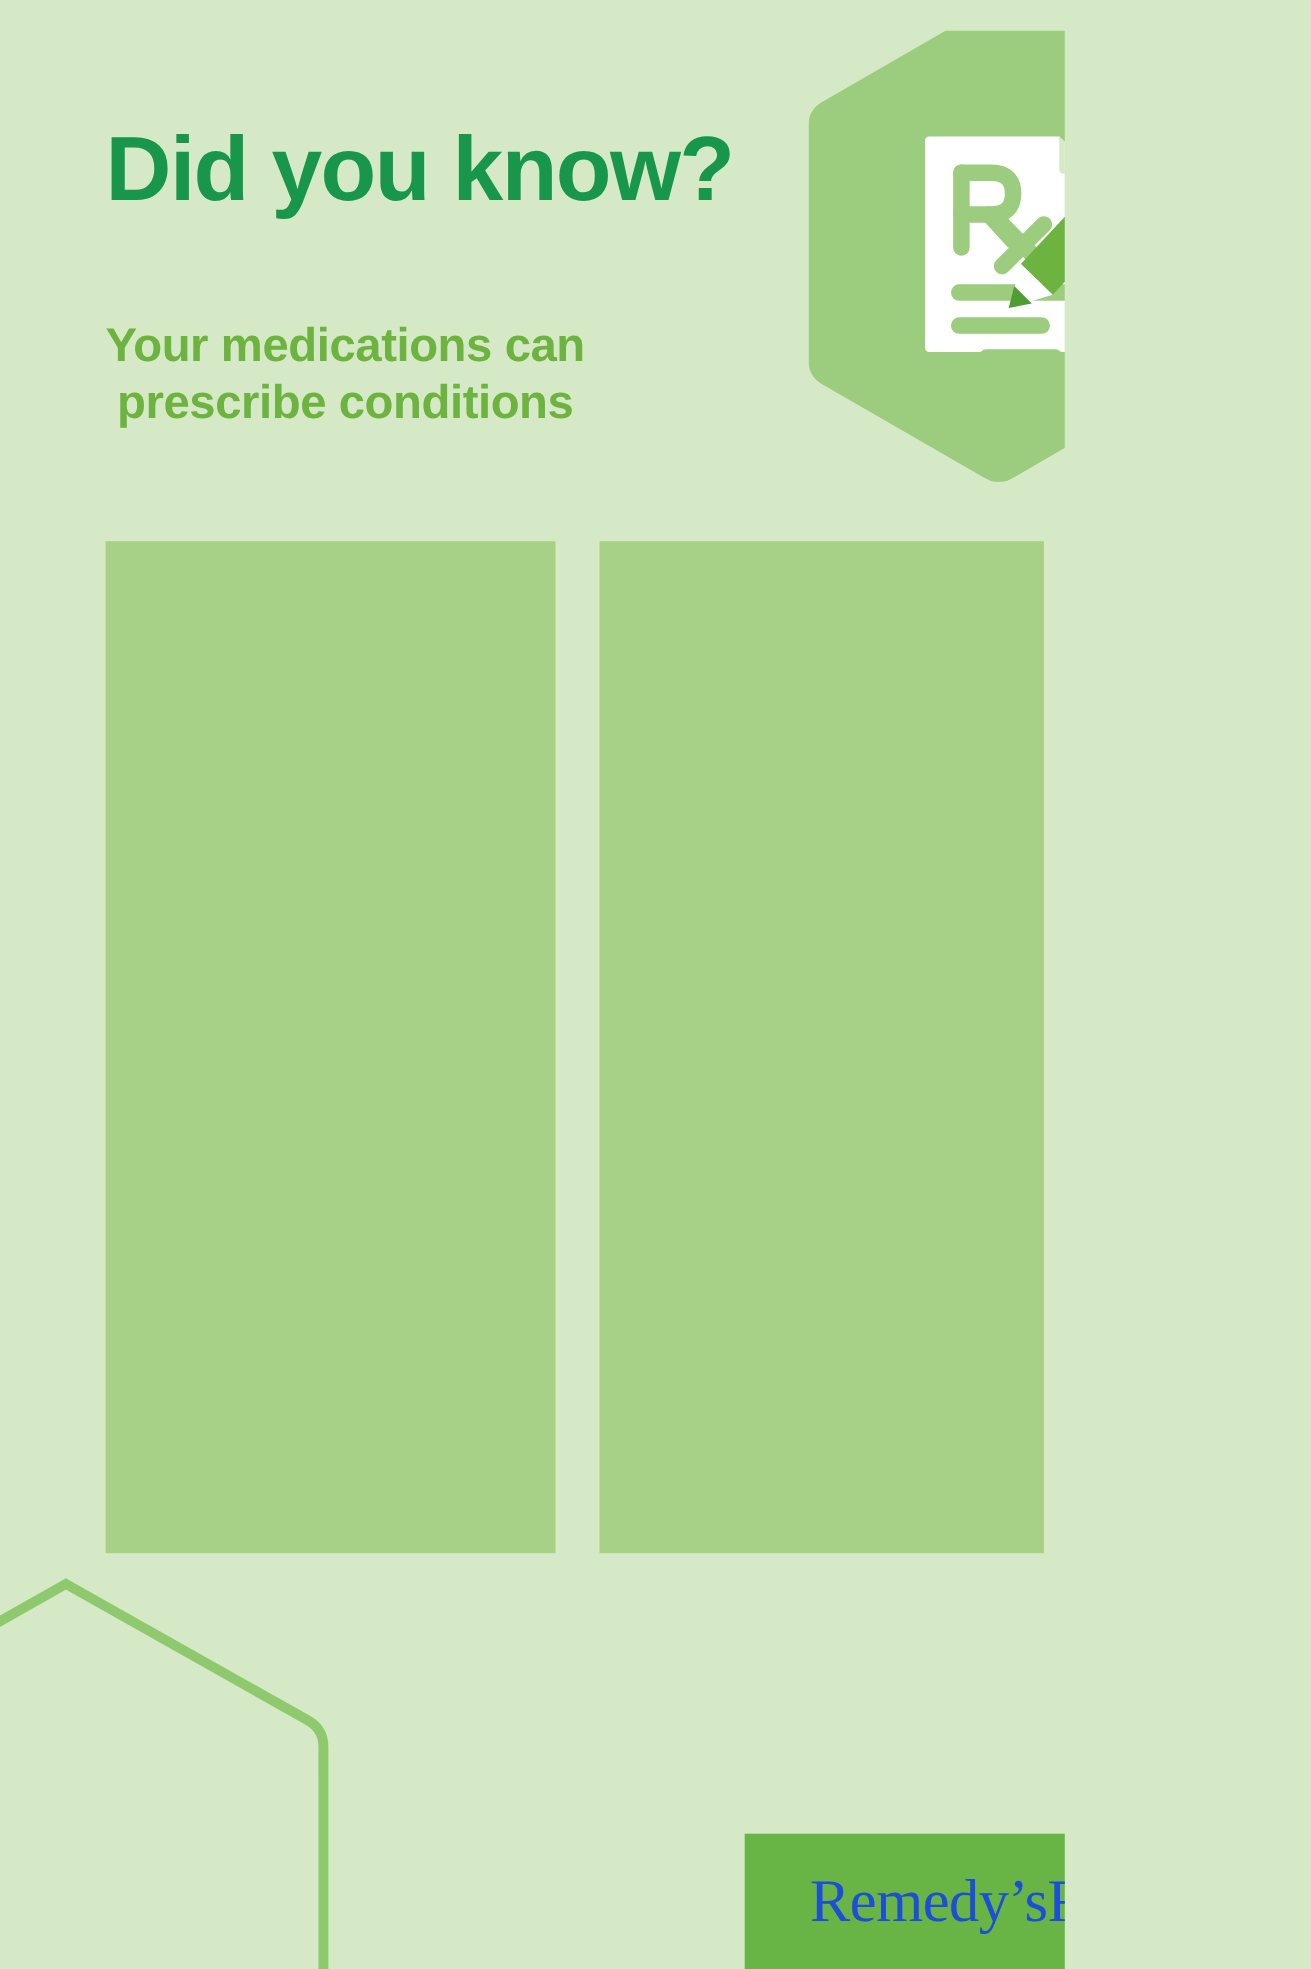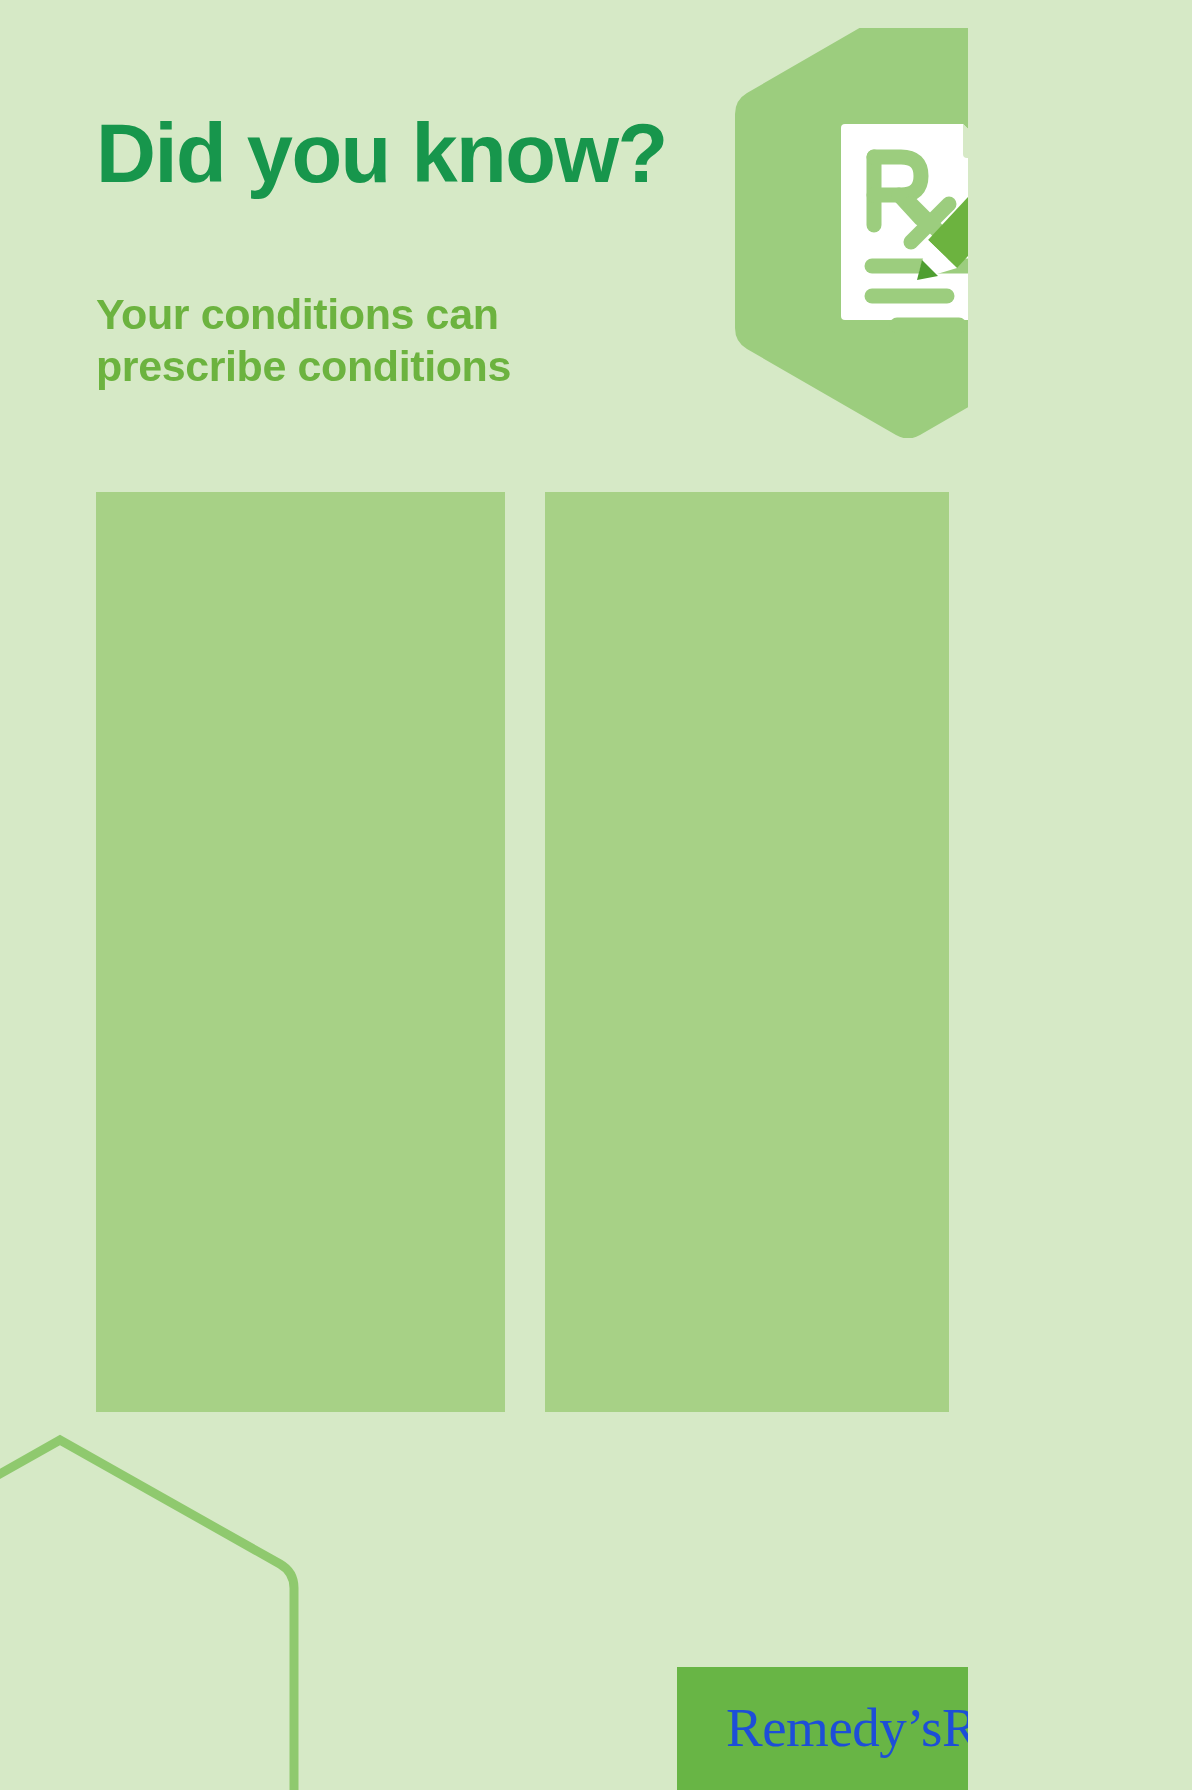--- a/index.html
+++ b/index.html
@@ -13,20 +13,21 @@
     font-family: "Liberation Sans", sans-serif;
     overflow: hidden;
   }
 
   .poster {
     position: relative;
     width: 968px;
     height: 1790px;
     background: #d6e9c6;
     overflow: hidden;
+    text-align: center;
   }
 
   
   .hex-deco {
     position: absolute;
     pointer-events: none;
   }
   #hex-top-right {
     left: 735px;
     top: 28px;
@@ -190,21 +191,21 @@
 
   <svg id="hex-bottom-left-outline" class="hex-deco" viewBox="0 0 500 400">
     <path d="M 250 8 L 470 132 Q 484 140 484 156 L 484 380
              Q 484 396 470 404 L 250 528 Q 236 536 222 528
              L 30 404 Q 16 396 16 380 L 16 156 Q 16 140 30 132 Z" fill="none" stroke="#8fc96e" stroke-width="9"></path>
   </svg>
 
   <div class="headline">Did you know?</div>
 
   <div class="subhead">
-    <span class="line">Your conditions can</span>
+    <span class="line">Your medications can</span>
     <span class="line">prescribe conditions</span>
   </div>
 
   <div id="panel-left" class="panel"></div>
   <div id="panel-right" class="panel"></div>
 
 
   <div id="logo-band"></div>
   <div id="logo-wordmark">Remedy’sRx</div>
   <div id="logo-reg">®</div>

